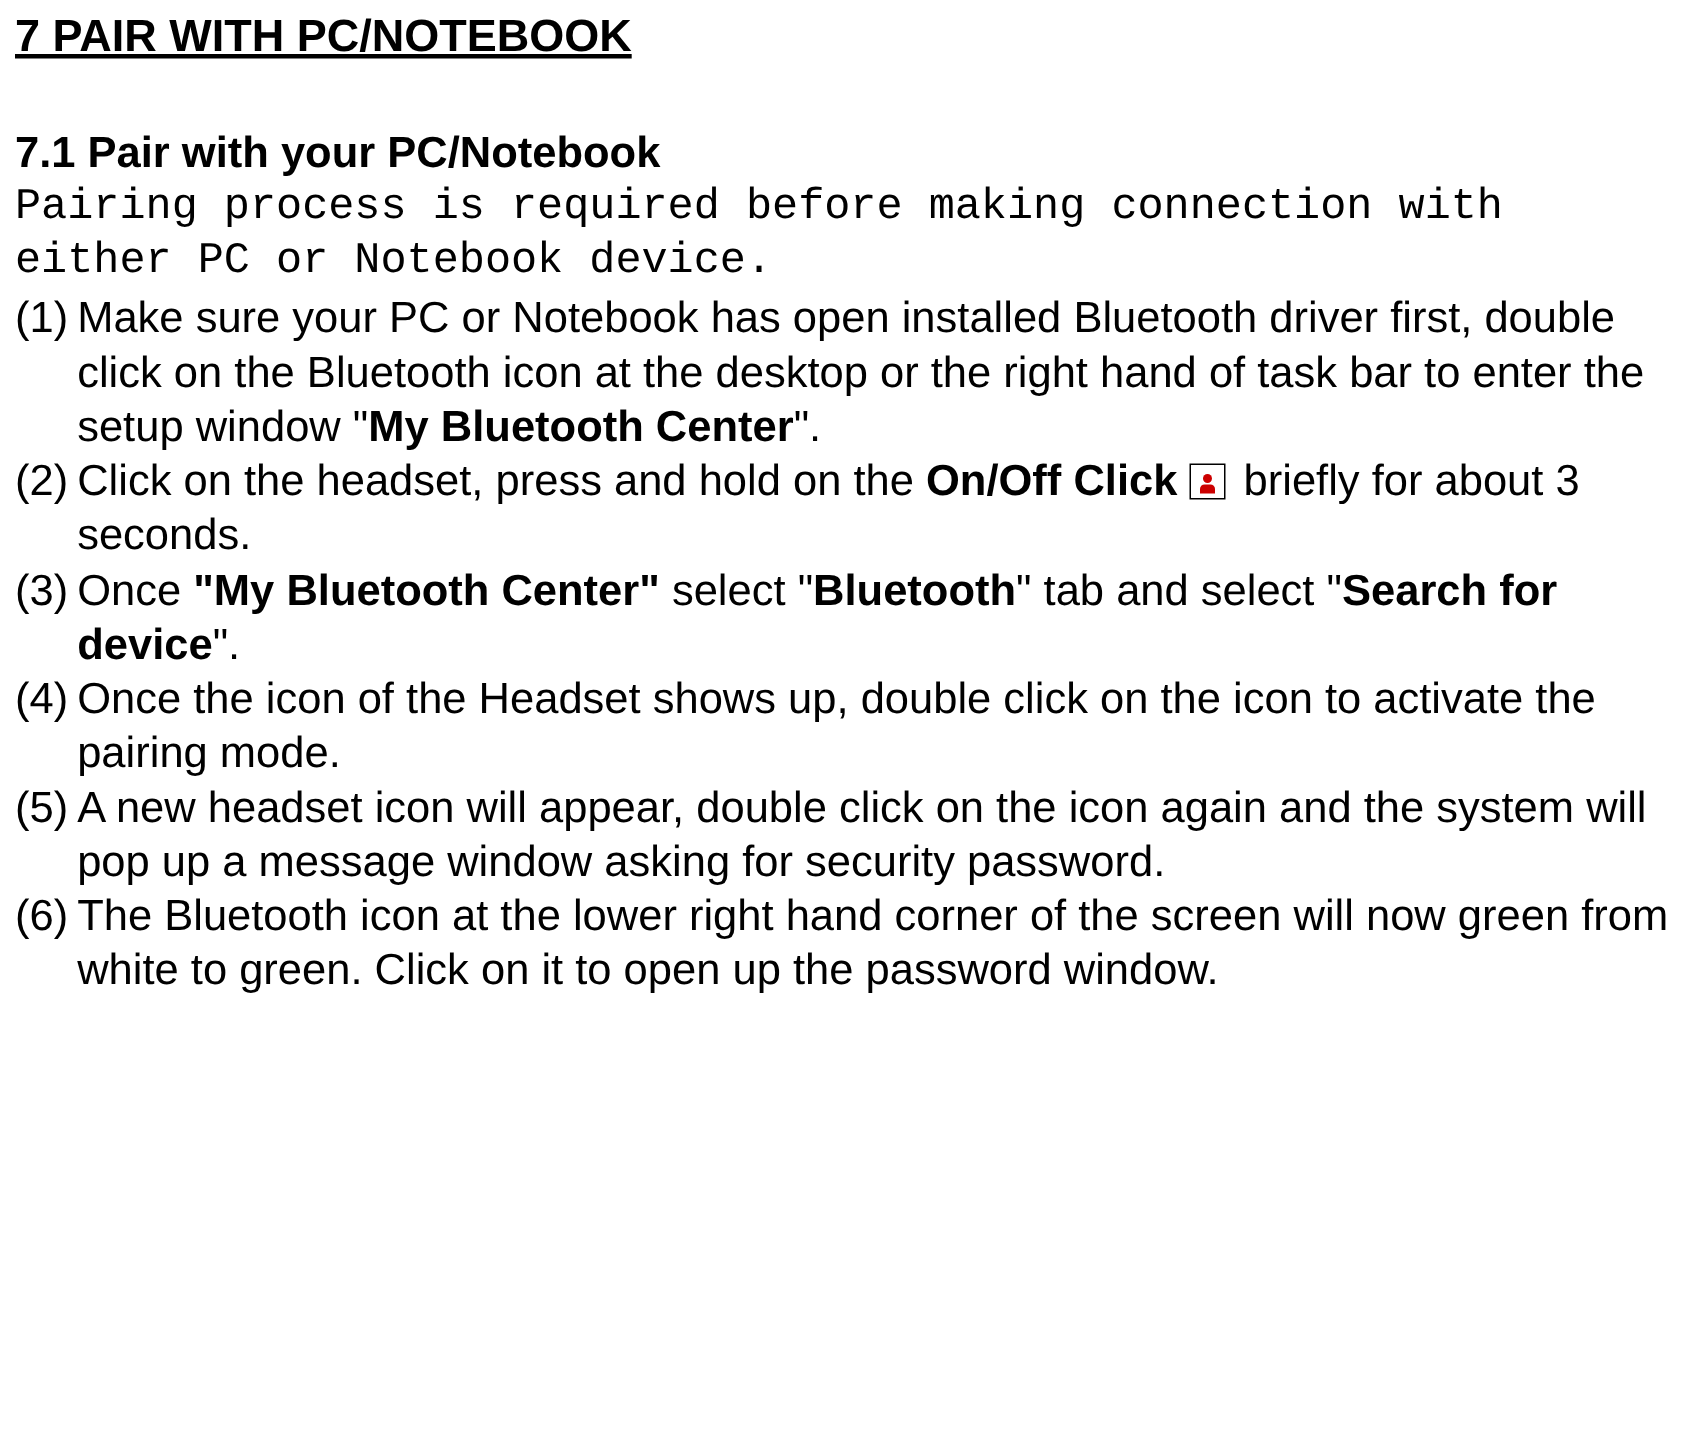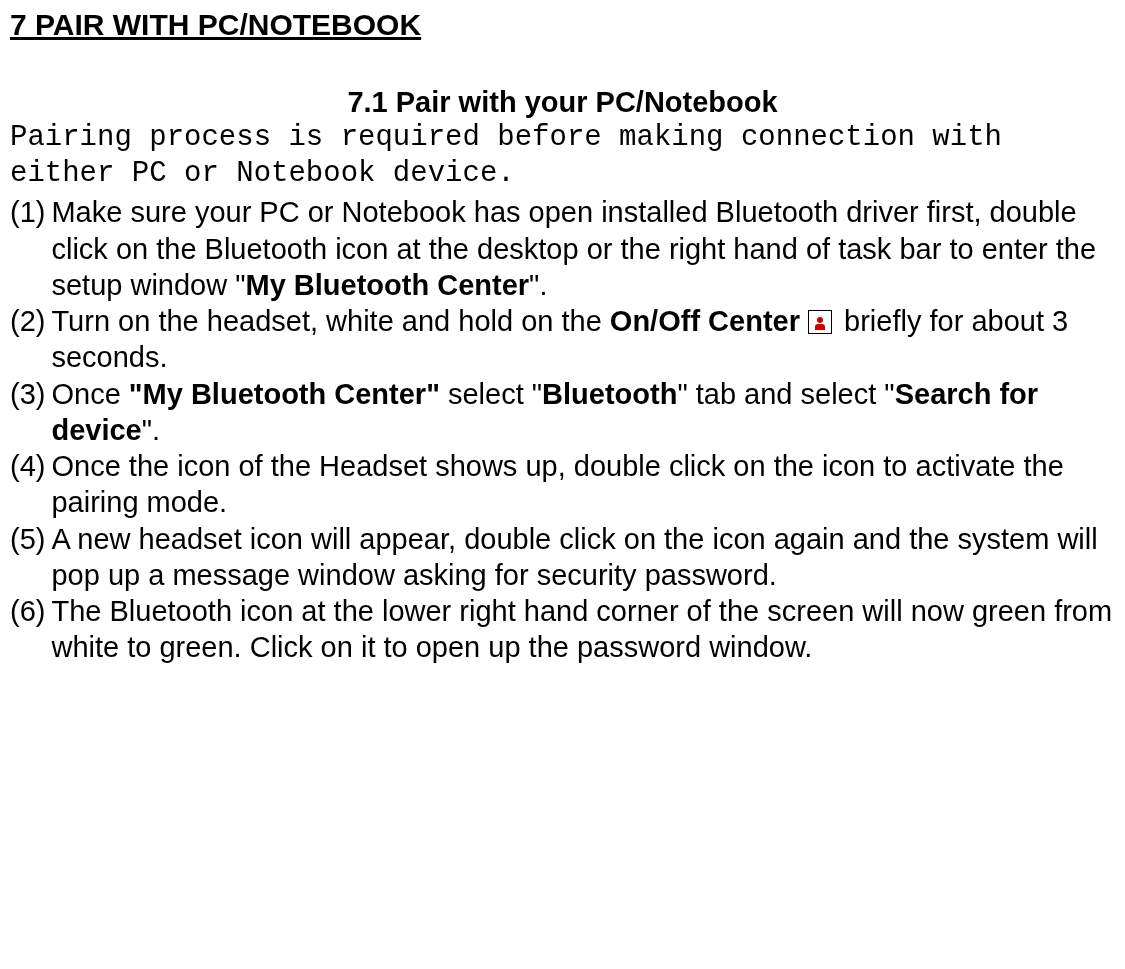--- a/index.html
+++ b/index.html
@@ -20,21 +20,20 @@
   .h1 {
     font-weight: bold;
     text-decoration: underline;
     font-size: 30px;
     margin: 0 0 40px 0;
   }
   .h2 {
     font-weight: bold;
     font-size: 29px;
     margin: 0;
-    text-align: center;
   }
   .intro {
     margin: 0 0 2px 0;
     font-family: Liberation Mono, monospace;
   }
   .step {
     display: flex;
     margin: 0;
   }
   .step-num {
@@ -91,21 +90,21 @@
   <div class="step">
     <div class="step-num">(1)</div>
     <div class="step-body">
       <span>Make sure your PC or Notebook has open installed Bluetooth driver first, double click on the Bluetooth icon at the desktop or the right hand of task bar to enter the setup window "</span><span class="b">My Bluetooth Center</span><span>".</span>
     </div>
   </div>
 
   <div class="step">
     <div class="step-num">(2)</div>
     <div class="step-body">
-      <span>Turn on the headset, white and hold on the </span><span class="b">On/Off Center</span>
+      <span>Click on the headset, press and hold on the </span><span class="b">On/Off Click</span>
       <span class="icon-box"><span class="dot"></span><span class="body"></span></span><span> briefly for about 3 seconds.</span>
     </div>
   </div>
 
   <div class="step">
     <div class="step-num">(3)</div>
     <div class="step-body">
       <span>Once </span><span class="b">"My Bluetooth Center"</span><span> select "</span><span class="b">Bluetooth</span><span>" tab and select "</span><span class="b">Search for device</span><span>".</span>
     </div>
   </div>

